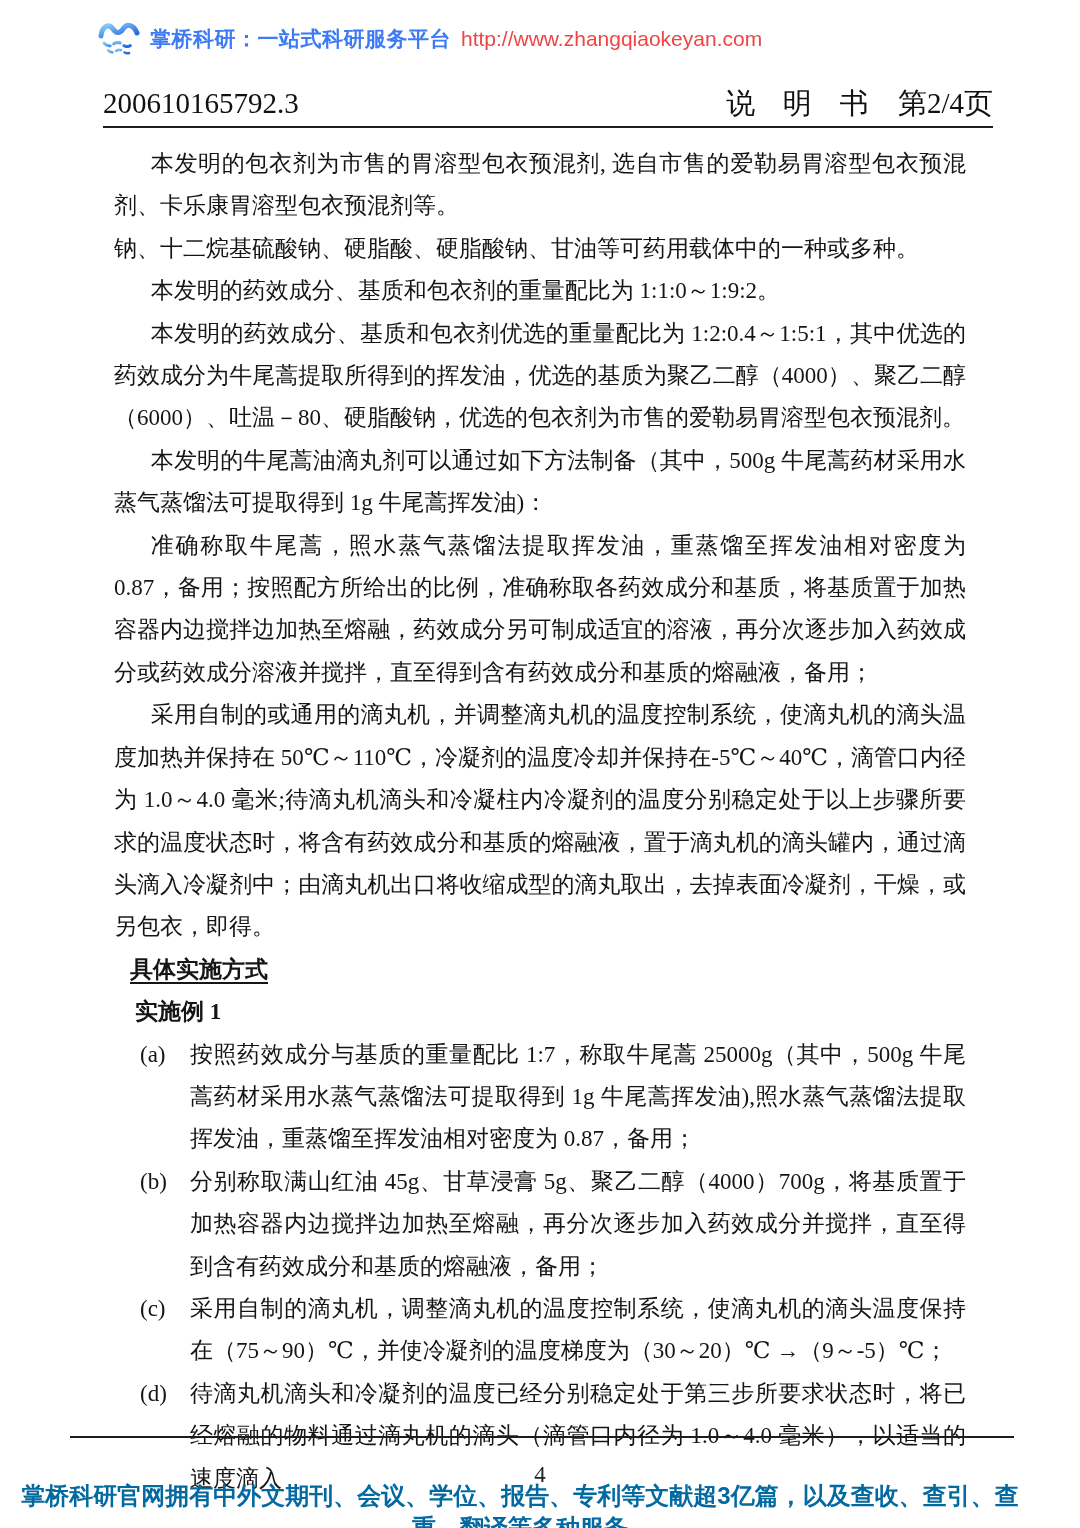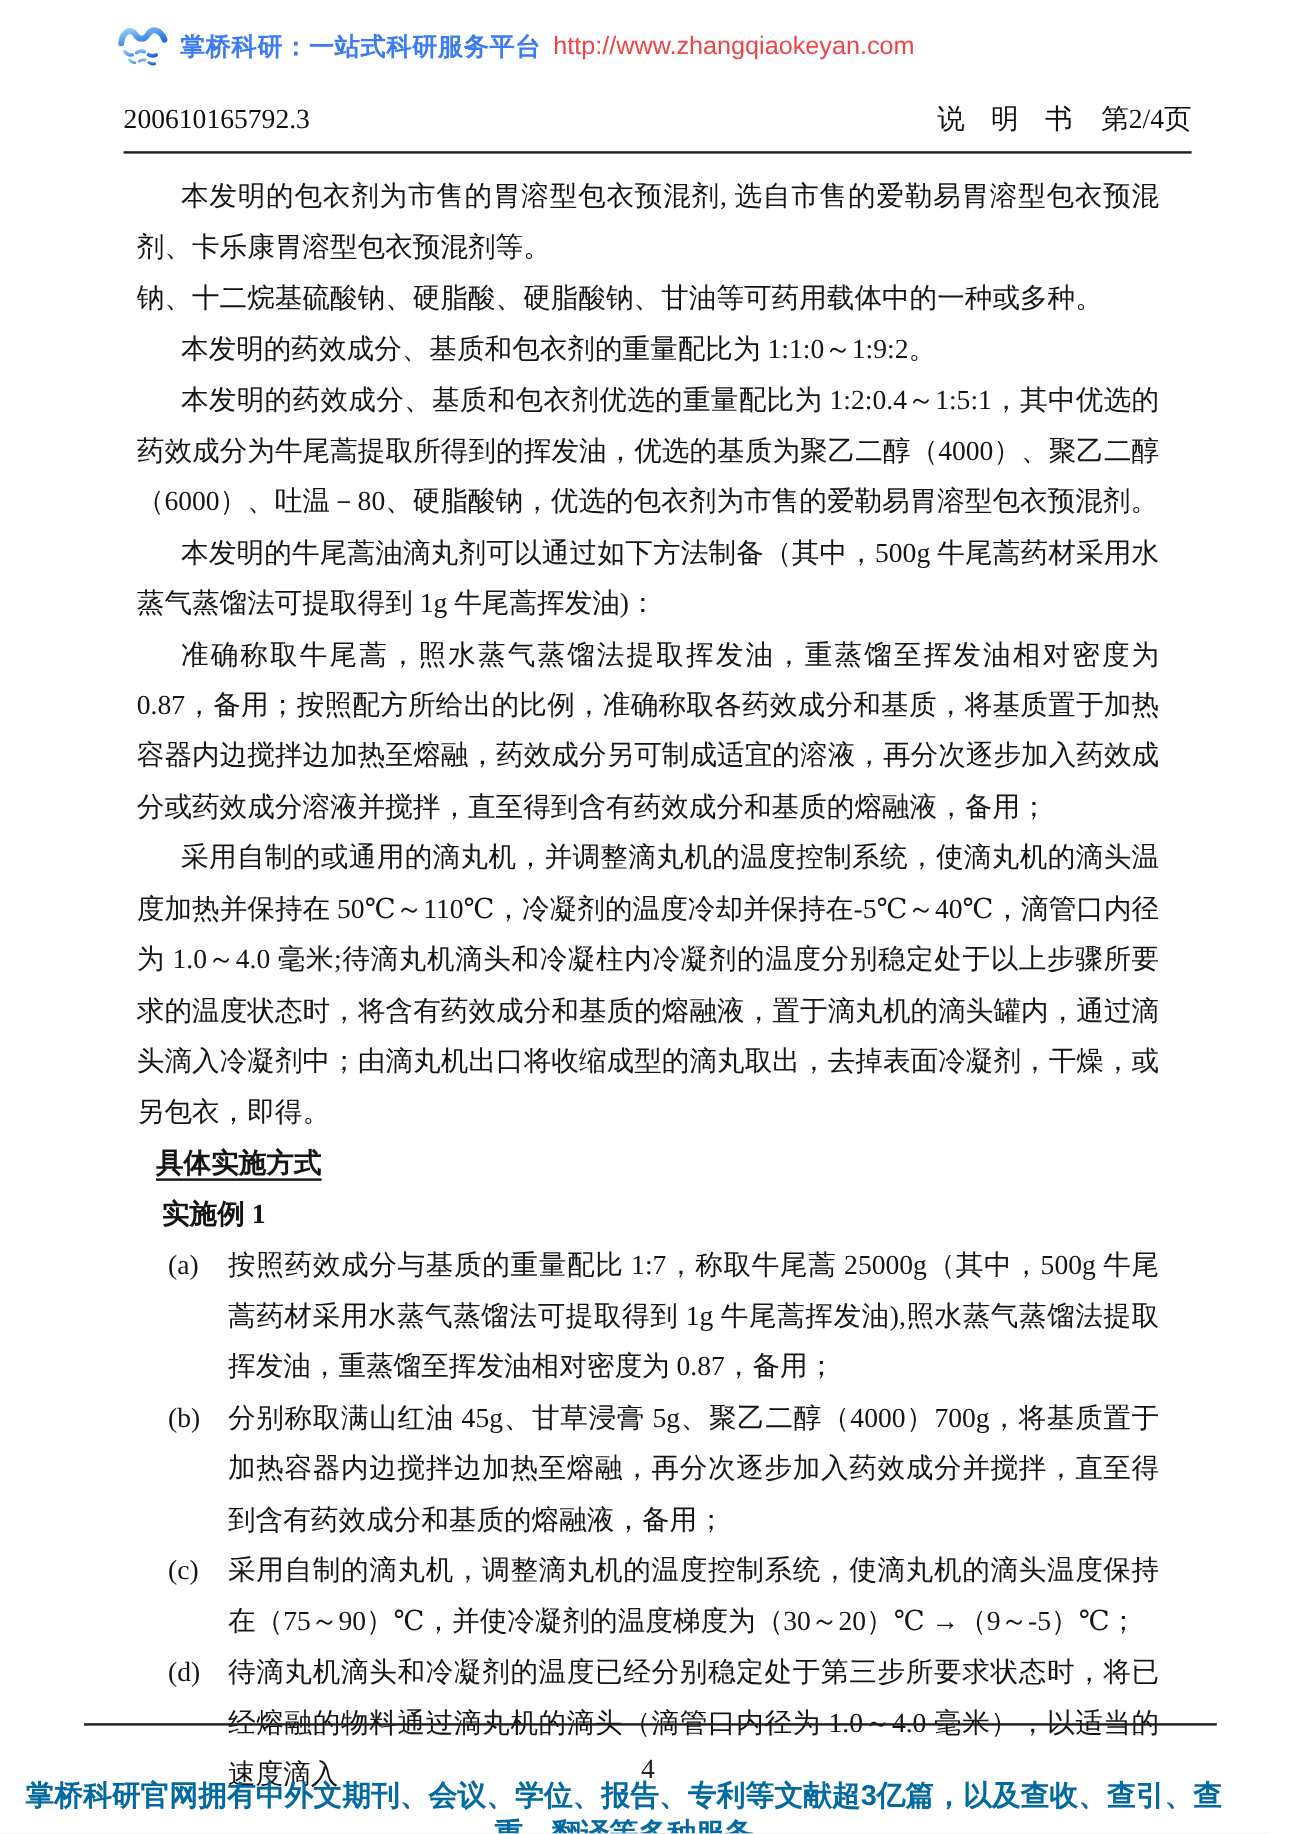--- a/index.html
+++ b/index.html
@@ -17,21 +17,21 @@
     position:absolute;top:20px;left:98px;
     display:flex;align-items:center;gap:10px;
     font-family:"Liberation Sans","DejaVu Sans",sans-serif;
   }
   .brand-icon{width:42px;height:38px;flex:0 0 auto;}
   .brand-tagline{font-size:21px;font-weight:700;color:#3d7bf4;letter-spacing:.5px;}
   .brand-url{font-size:21px;font-weight:500;color:#ef4444;}
   .docline{
     position:absolute;top:84px;left:103px;width:890px;
     display:flex;justify-content:space-between;align-items:baseline;
-    font-size:23px;color:#111;
+    font-size:29px;color:#111;
   }
   .doc-type{letter-spacing:0.95em;margin-left:12px;}
   .page-indicator{margin-left:2px;}
   .rule-top{position:absolute;top:126px;left:103px;width:890px;height:2px;background:#1d1d1d;}
   
   .body-text{
     position:absolute;top:143px;left:114px;width:852px;
     font-size:23px;line-height:42.4px;
     text-align:justify;
   }

